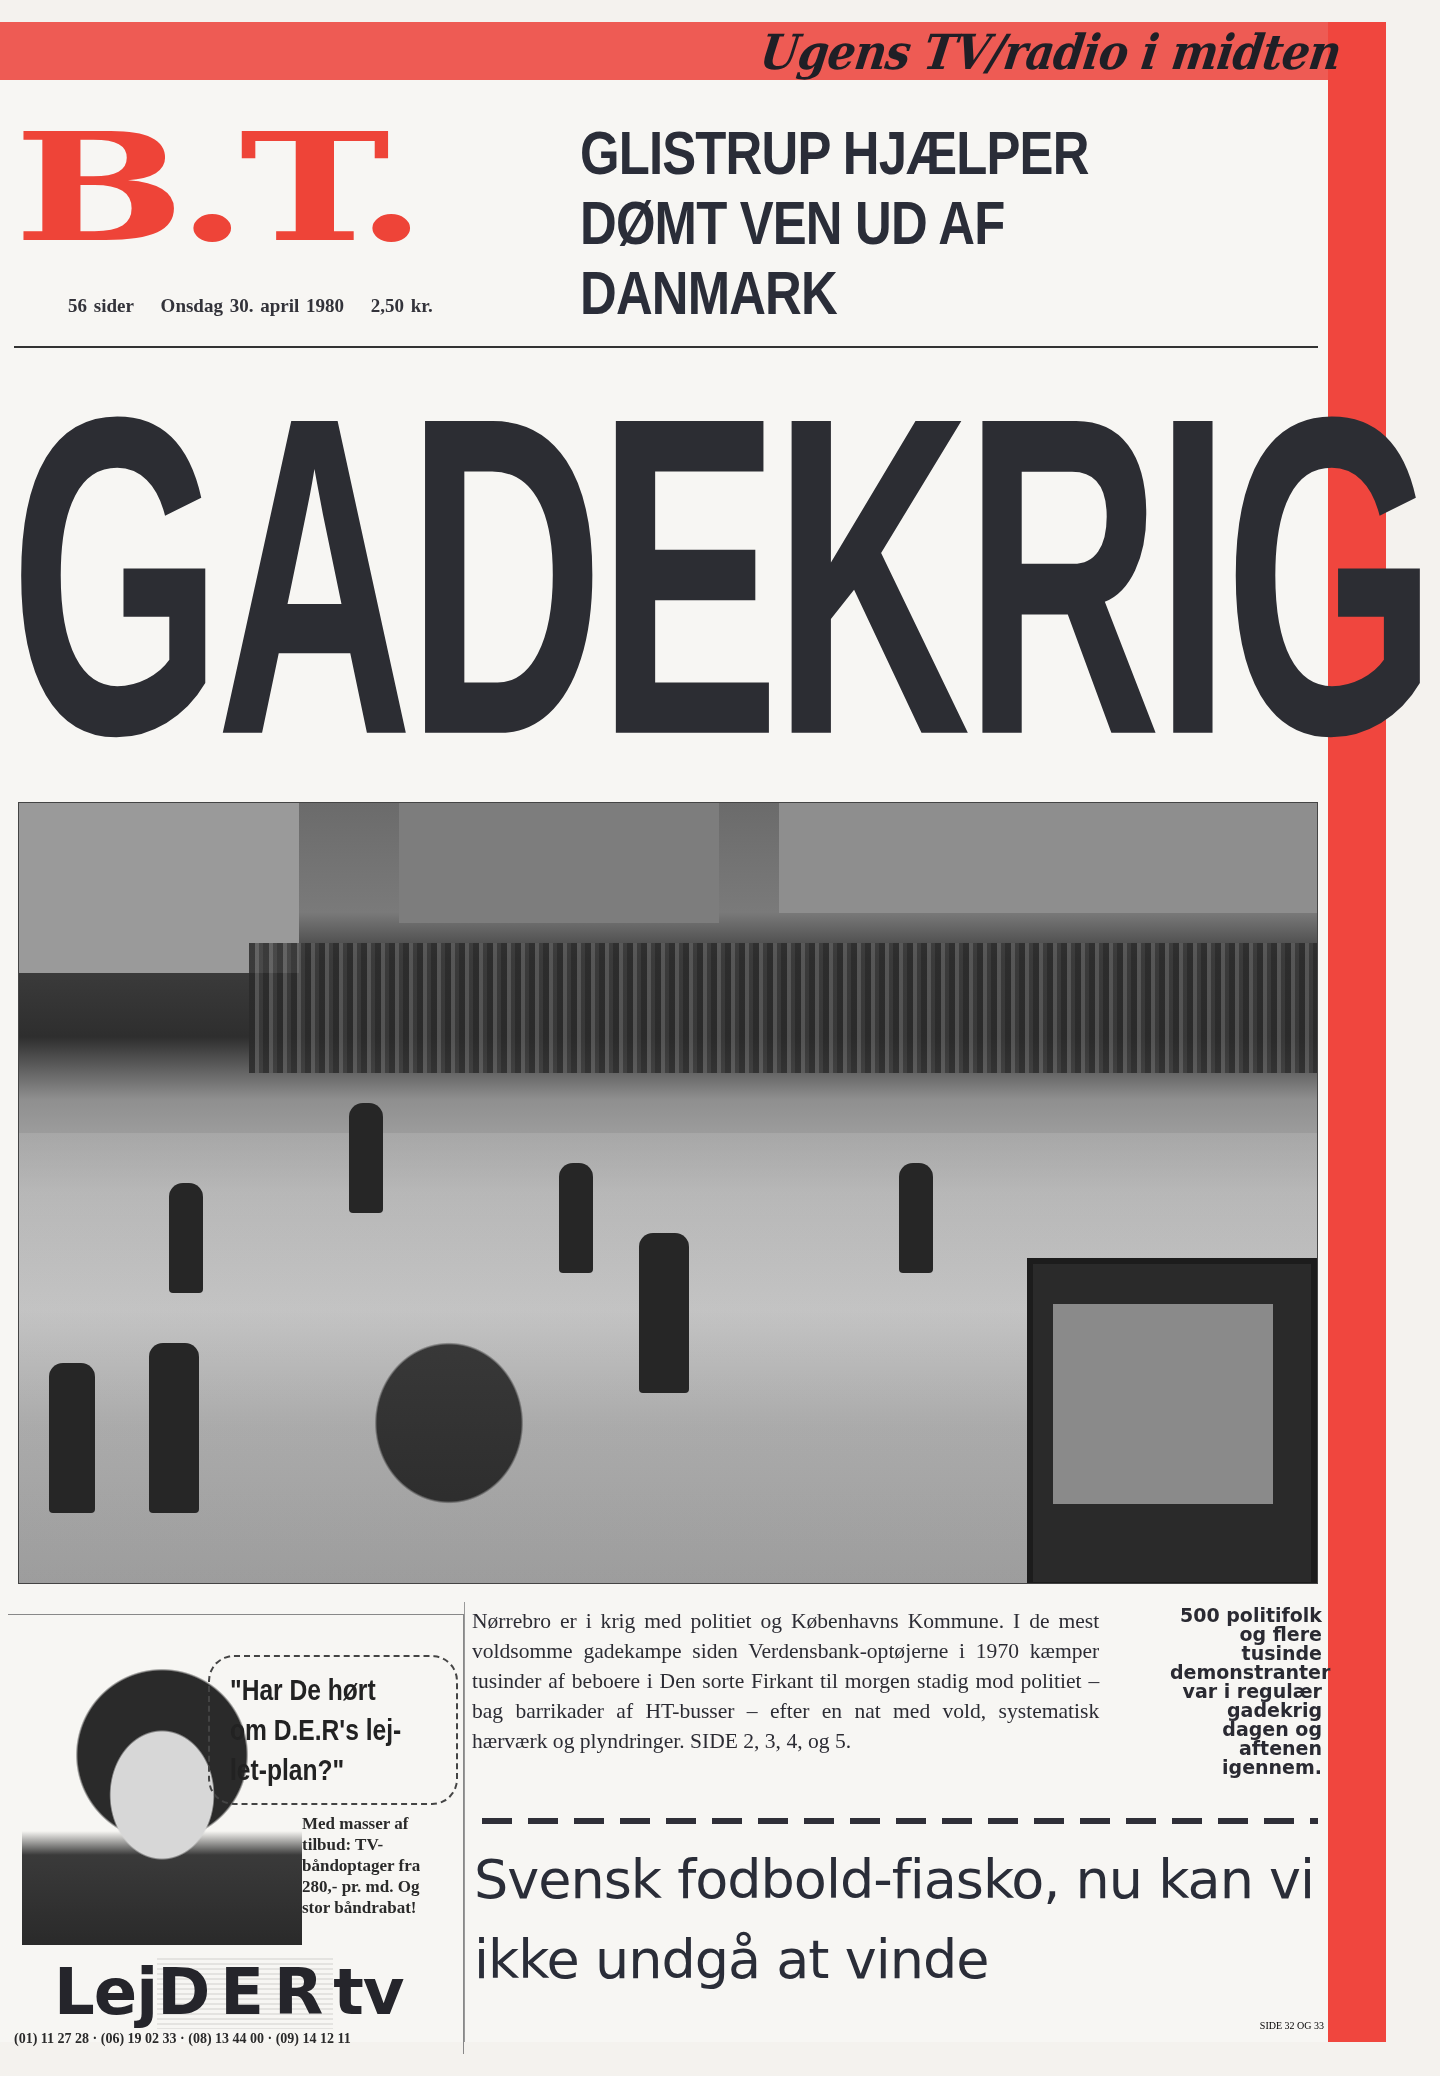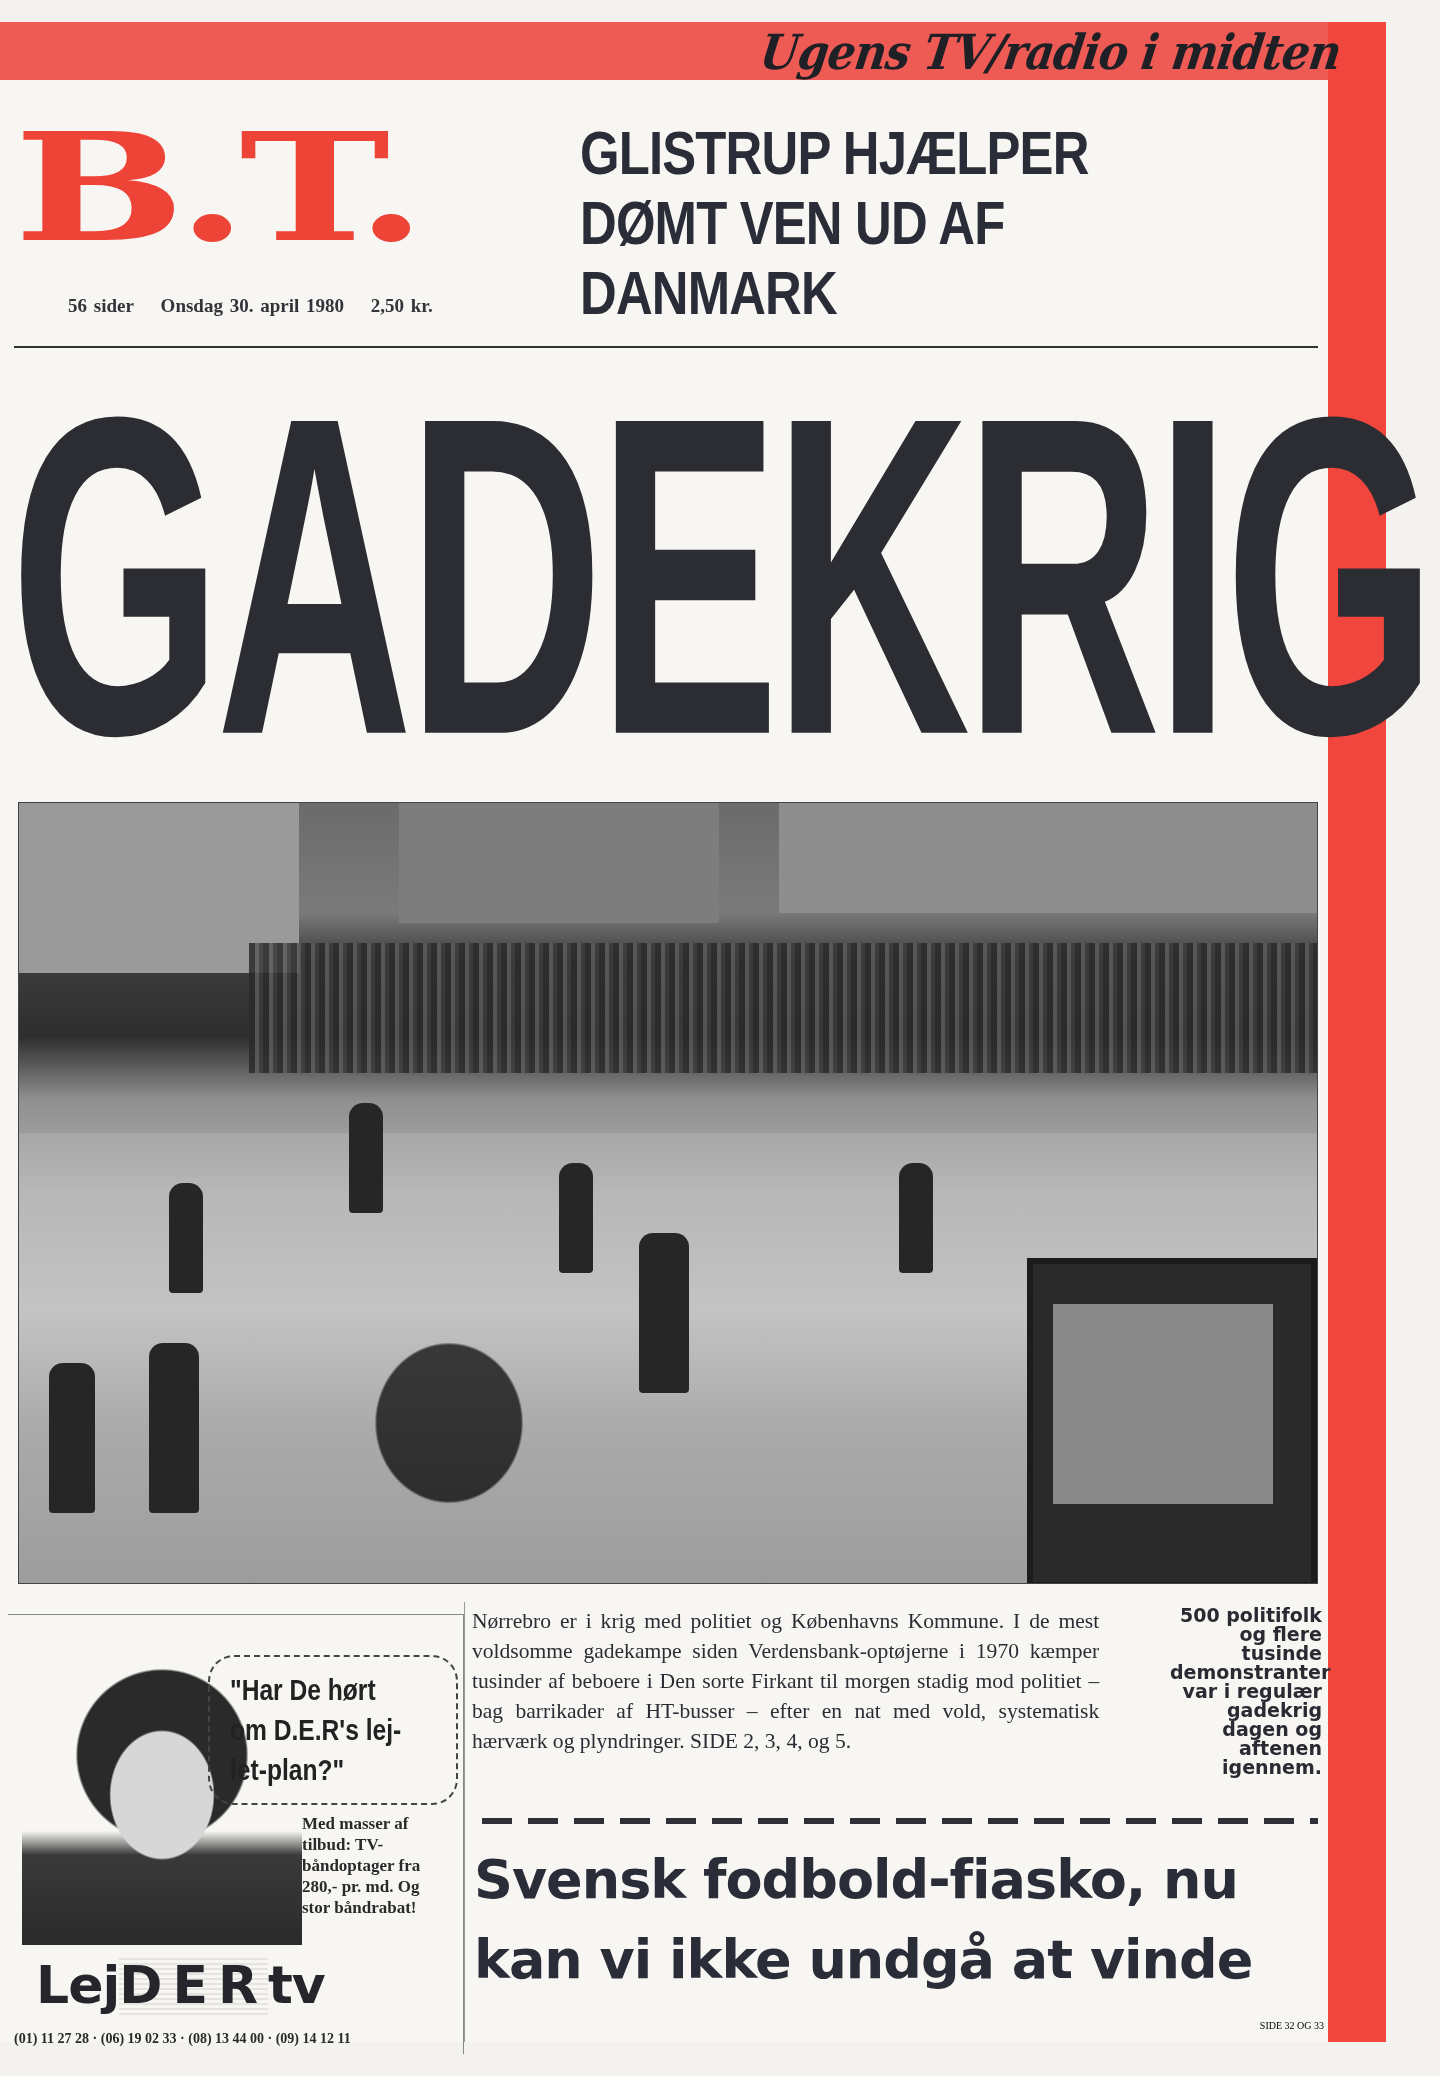--- a/index.html
+++ b/index.html
@@ -90,21 +90,21 @@
     position: absolute; left: 1170px; top: 1606px; width: 152px;
     font-family: "DejaVu Sans", sans-serif; font-weight: bold; font-size: 19px;
     line-height: 19px; color: #2a2a32; text-align: right;
   }
   .dash-rule {
     position: absolute; left: 482px; top: 1818px; width: 836px; height: 6px;
     background: repeating-linear-gradient(90deg, #2f2f38 0 30px, transparent 30px 46px);
   }
   .sport-head {
     position: absolute; left: 474px; top: 1840px; width: 870px;
-    font-family: "DejaVu Sans", sans-serif; font-weight: bold;
+    font-family: "DejaVu Sans", sans-serif; font-weight: normal;
     font-size: 54px; line-height: 80px; color: #2a2d38; letter-spacing: -1px;
   }
   .sport-ref {
     position: absolute; right: 116px; top: 2020px;
     font-family: "Liberation Serif", serif; font-size: 10px; color: #000000;
   }
 
   
   .ad { position: absolute; left: 8px; top: 1614px; width: 456px; height: 440px; border-top: 1px solid #888; border-right: 1px solid #888; }
   .ad-portrait {
@@ -121,22 +121,22 @@
     position: absolute; left: 222px; top: 55px; width: 230px;
     font-family: "Liberation Sans", sans-serif; font-weight: bold; font-size: 30px;
     line-height: 40px; color: #222; transform: scaleX(0.82); transform-origin: left top;
   }
   .ad-body {
     position: absolute; left: 294px; top: 198px; width: 140px;
     font-family: "Liberation Serif", serif; font-weight: bold; font-size: 17px;
     line-height: 21px; color: #2a2a2a;
   }
   .ad-brand {
-    position: absolute; left: 28px; top: 340px;
-    font-family: "DejaVu Sans", sans-serif; font-weight: bold; font-size: 52px;
+    position: absolute; left: 46px; top: 340px;
+    font-family: "DejaVu Sans", sans-serif; font-weight: bold; font-size: 64px;
     color: #25252b; letter-spacing: -1px;
   }
   .ad-brand .der { letter-spacing: 10px; background: repeating-linear-gradient(180deg, transparent 0 3px, rgba(0,0,0,.08) 3px 5px); }
   .ad-phones {
     position: absolute; left: 6px; top: 416px;
     font-family: "Liberation Serif", serif; font-weight: bold; font-size: 14px; color: #2a2a2a;
   }
 </style>
 </head>
 <body>

